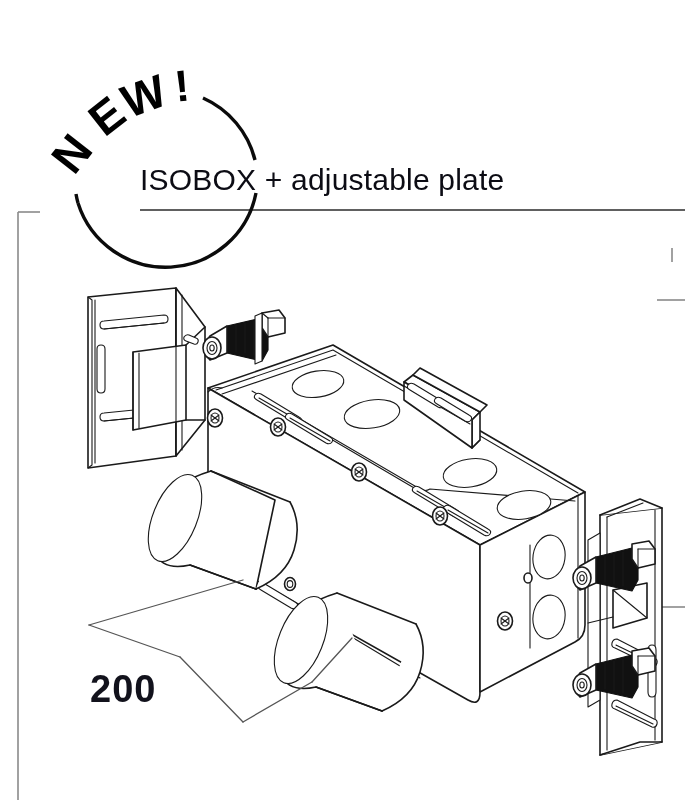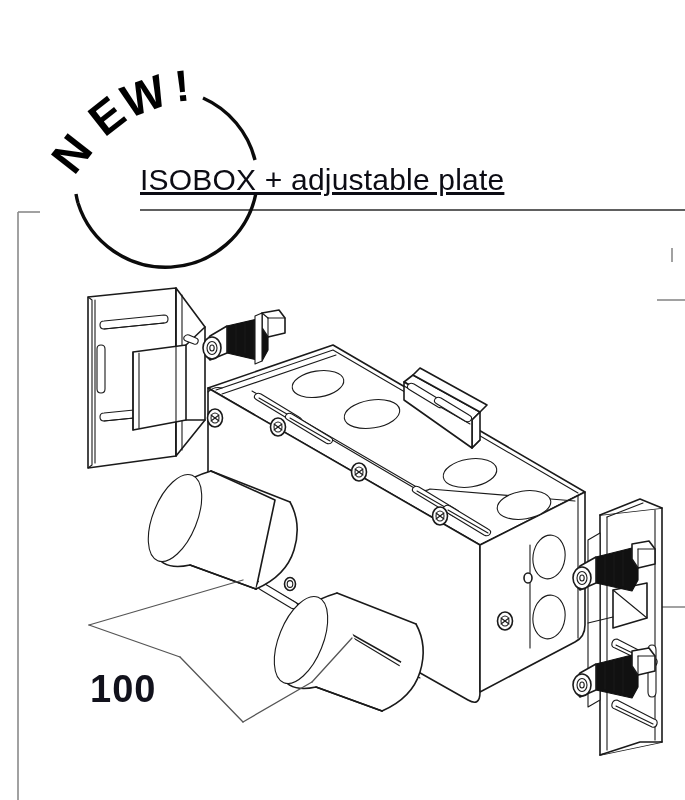--- a/index.html
+++ b/index.html
@@ -27,21 +27,20 @@
   }
   .txt-title {
     position: absolute;
     left: 140px;
     top: 163px;
     font-size: 30px;
     letter-spacing: 0.2px;
     color: #0c0c14;
     white-space: nowrap;
     font-family: "Liberation Sans", sans-serif;
-    text-decoration: underline;
   }
   .txt-dim {
     position: absolute;
     left: 90px;
     top: 668px;
     font-size: 38px;
     font-weight: bold;
     color: #12121c;
     letter-spacing: 1px;
     font-family: "Liberation Sans", sans-serif;
@@ -333,15 +332,15 @@
 
   <div id="badge-wrap">
     <span class="badge-letter" style="transform: translate(40px,150px) rotate(-52deg);">N</span>
     <span class="badge-letter" style="transform: translate(78px,104px) rotate(-38deg);">E</span>
     <span class="badge-letter" style="transform: translate(114px,78px) rotate(-20deg);">W</span>
     <span class="badge-letter" style="transform: translate(172px,62px) rotate(-6deg); font-size:44px;">!</span>
   </div>
 
   <div class="txt-title">ISOBOX + adjustable plate</div>
 
-  <div class="txt-dim">100</div>
+  <div class="txt-dim">200</div>
 
 </div>
 
 </body></html>

